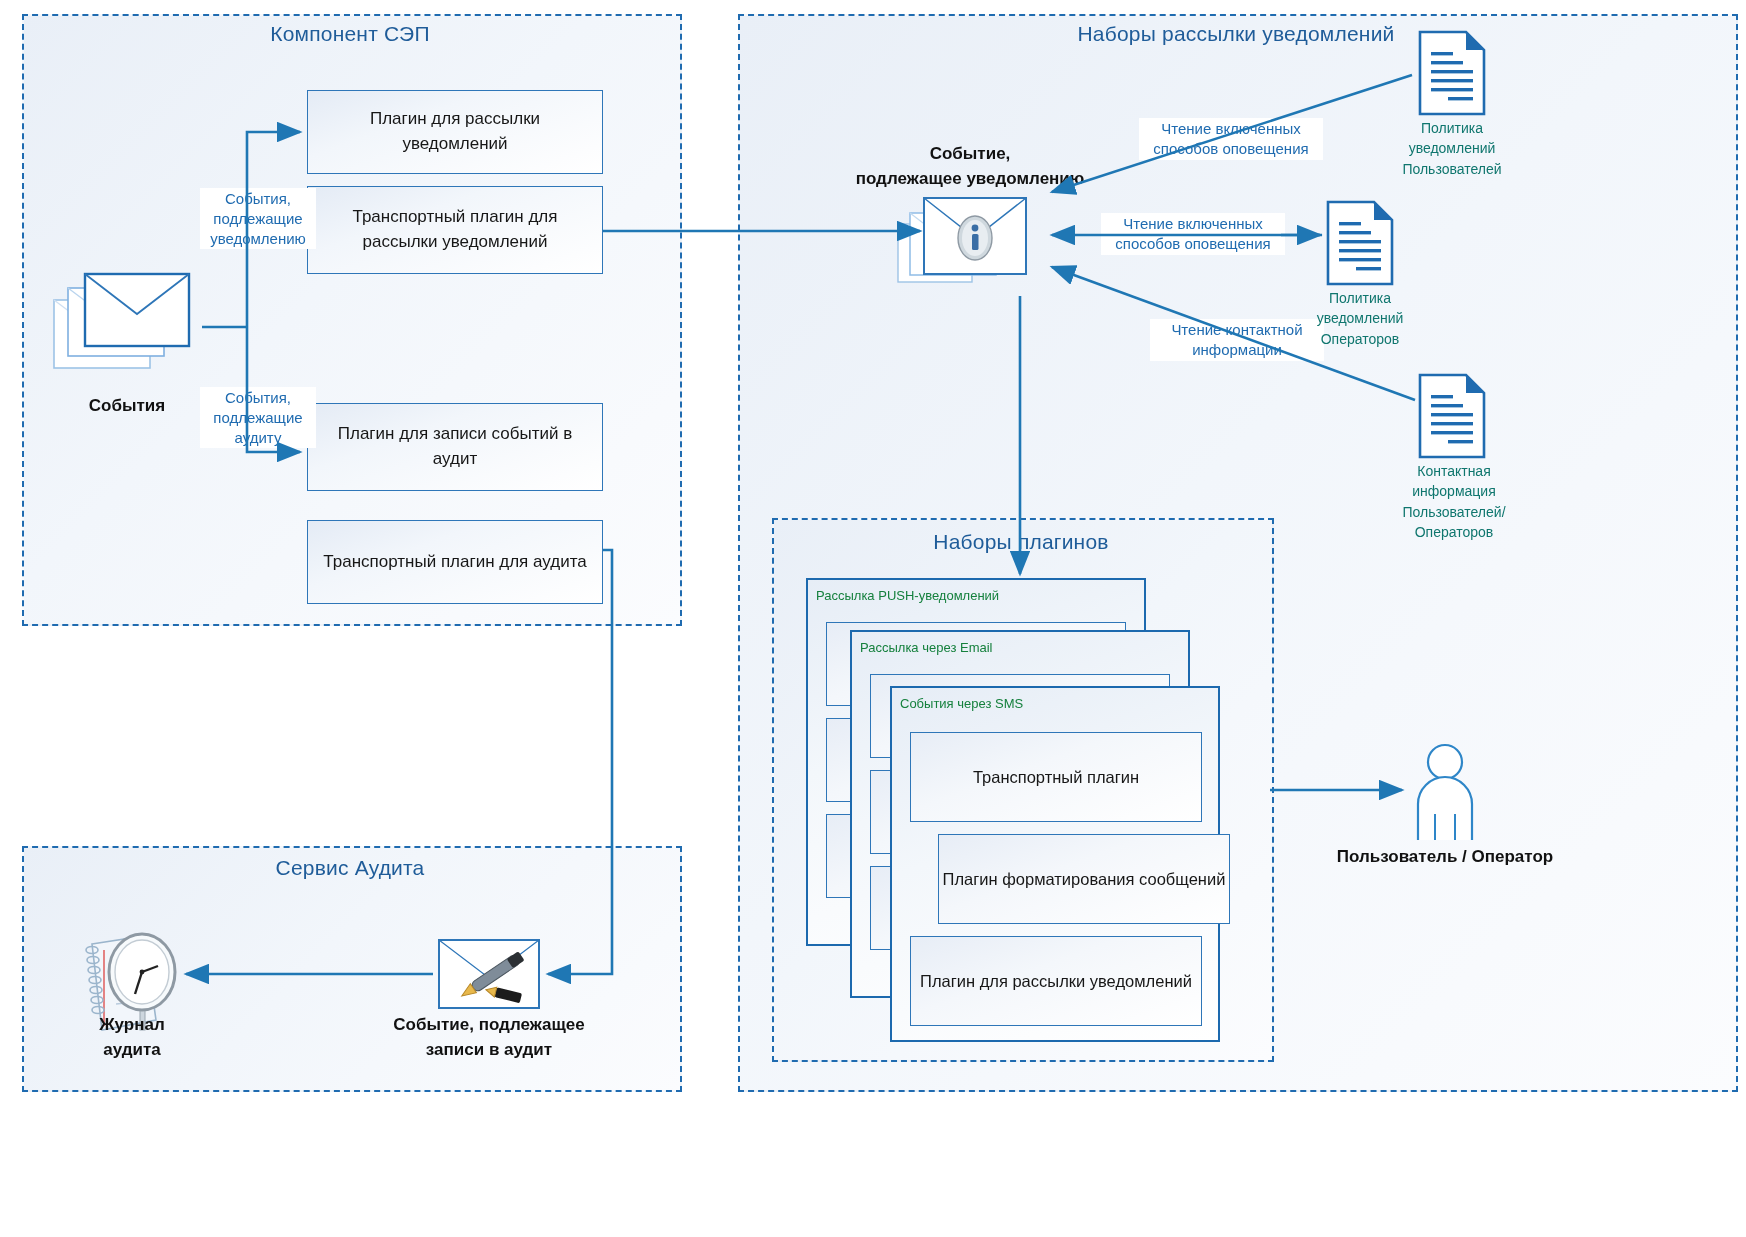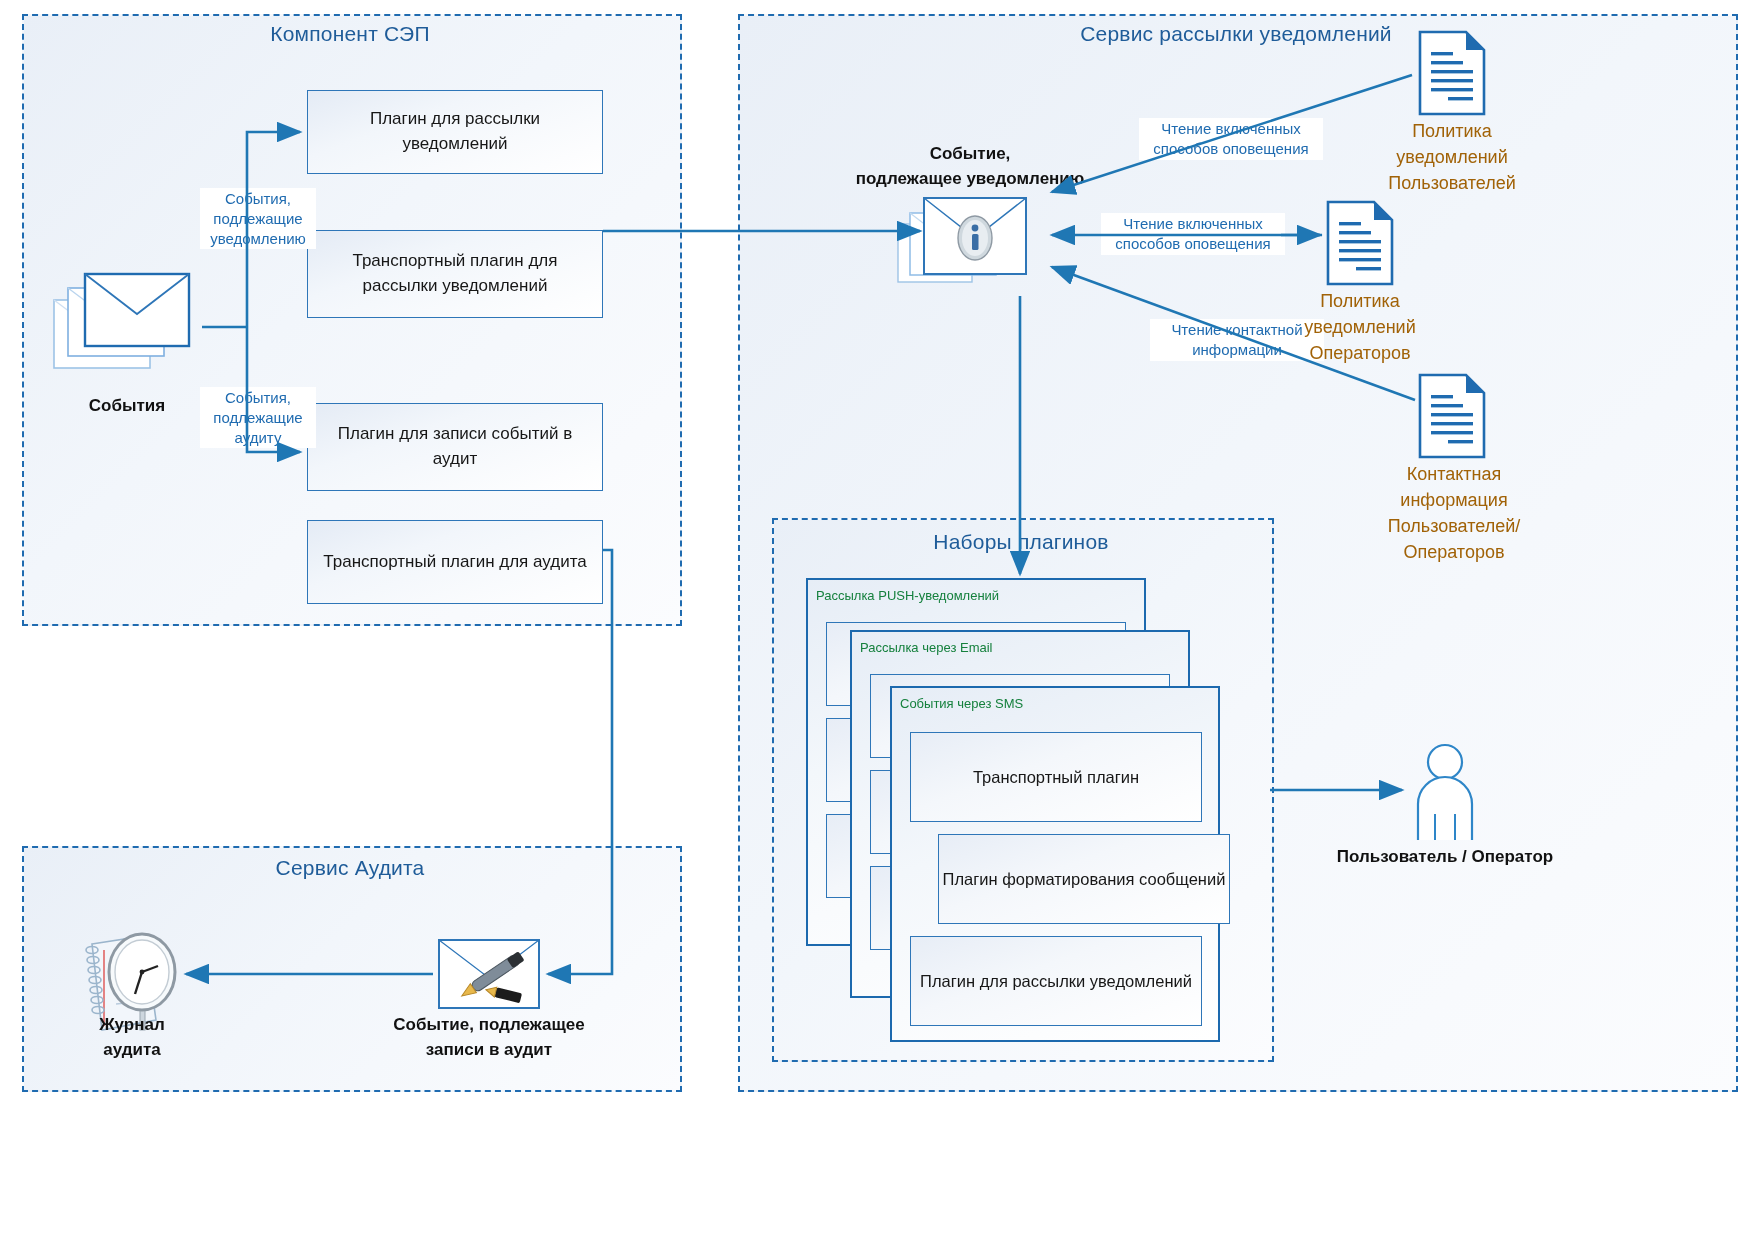--- a/index.html
+++ b/index.html
@@ -29,48 +29,48 @@
   .card-inner{position:absolute;border:1.6px solid #2e76b8;
         background:linear-gradient(160deg,#e7edf6 0%,#f4f7fb 40%,#ffffff 100%);
         display:flex;align-items:center;justify-content:center;
         text-align:center;color:#171717;font-size:16.5px;box-sizing:border-box;}
 
   
   .elabel{position:absolute;color:#1f6bb0;font-size:15px;line-height:1.32;
           text-align:center;background:#ffffff;padding:1px 2px;}
   .caption{position:absolute;text-align:center;font-size:17px;line-height:1.45;color:#111;}
   .caption.bold{font-weight:bold;}
-  .caption.doc{color:#a16207;font-size:18px;}
+  .caption.doc{color:#0f766e;font-size:14px;}
 
   
   svg.lines{position:absolute;left:0;top:0;width:1746px;height:1237px;
             pointer-events:none;overflow:visible;}
 
   
   .icon{position:absolute;}
 </style>
 </head>
 <body>
 
 <div class="stage">
 
   <div class="zone" style="left:22px;top:14px;width:656px;height:608px;"></div>
   <div class="zone-title" style="left:22px;top:22px;width:656px;">Компонент СЭП</div>
 
   <div class="zone" style="left:738px;top:14px;width:996px;height:1074px;"></div>
-  <div class="zone-title" style="left:738px;top:22px;width:996px;">Сервис рассылки уведомлений</div>
+  <div class="zone-title" style="left:738px;top:22px;width:996px;">Наборы рассылки уведомлений</div>
 
   <div class="zone" style="left:22px;top:846px;width:656px;height:242px;"></div>
   <div class="zone-title" style="left:22px;top:856px;width:656px;">Сервис Аудита</div>
 
   <div class="zone" style="left:772px;top:518px;width:498px;height:540px;"></div>
   <div class="zone-title" style="left:772px;top:530px;width:498px;">Наборы плагинов</div>
 
   <div class="box" style="left:307px;top:90px;width:296px;height:84px;">Плагин для рассылки уведомлений</div>
-  <div class="box" style="left:307px;top:186px;width:296px;height:88px;margin-top:44px;">Транспортный плагин для рассылки уведомлений</div>
+  <div class="box" style="left:307px;top:186px;width:296px;height:88px;">Транспортный плагин для рассылки уведомлений</div>
   <div class="box" style="left:307px;top:403px;width:296px;height:88px;">Плагин для записи событий в аудит</div>
   <div class="box" style="left:307px;top:520px;width:296px;height:84px;">Транспортный плагин для аудита</div>
 
   <div class="icon" style="left:52px;top:272px;width:150px;height:110px;">
     <svg width="150" height="110" viewBox="0 0 150 110">
       <rect x="2" y="28" width="96" height="68" fill="#ffffff" stroke="#9dc3e6" stroke-width="1.6"></rect>
       <path d="M2 28 L50 64 L98 28" fill="none" stroke="#cfe0f2" stroke-width="1.3"></path>
       <rect x="16" y="16" width="96" height="68" fill="#ffffff" stroke="#7fb0e0" stroke-width="1.6"></rect>
       <path d="M16 16 L64 52 L112 16" fill="none" stroke="#b9d4ee" stroke-width="1.3"></path>
       <rect x="33" y="2" width="104" height="72" fill="#ffffff" stroke="#1f6bb0" stroke-width="2.4"></rect>

